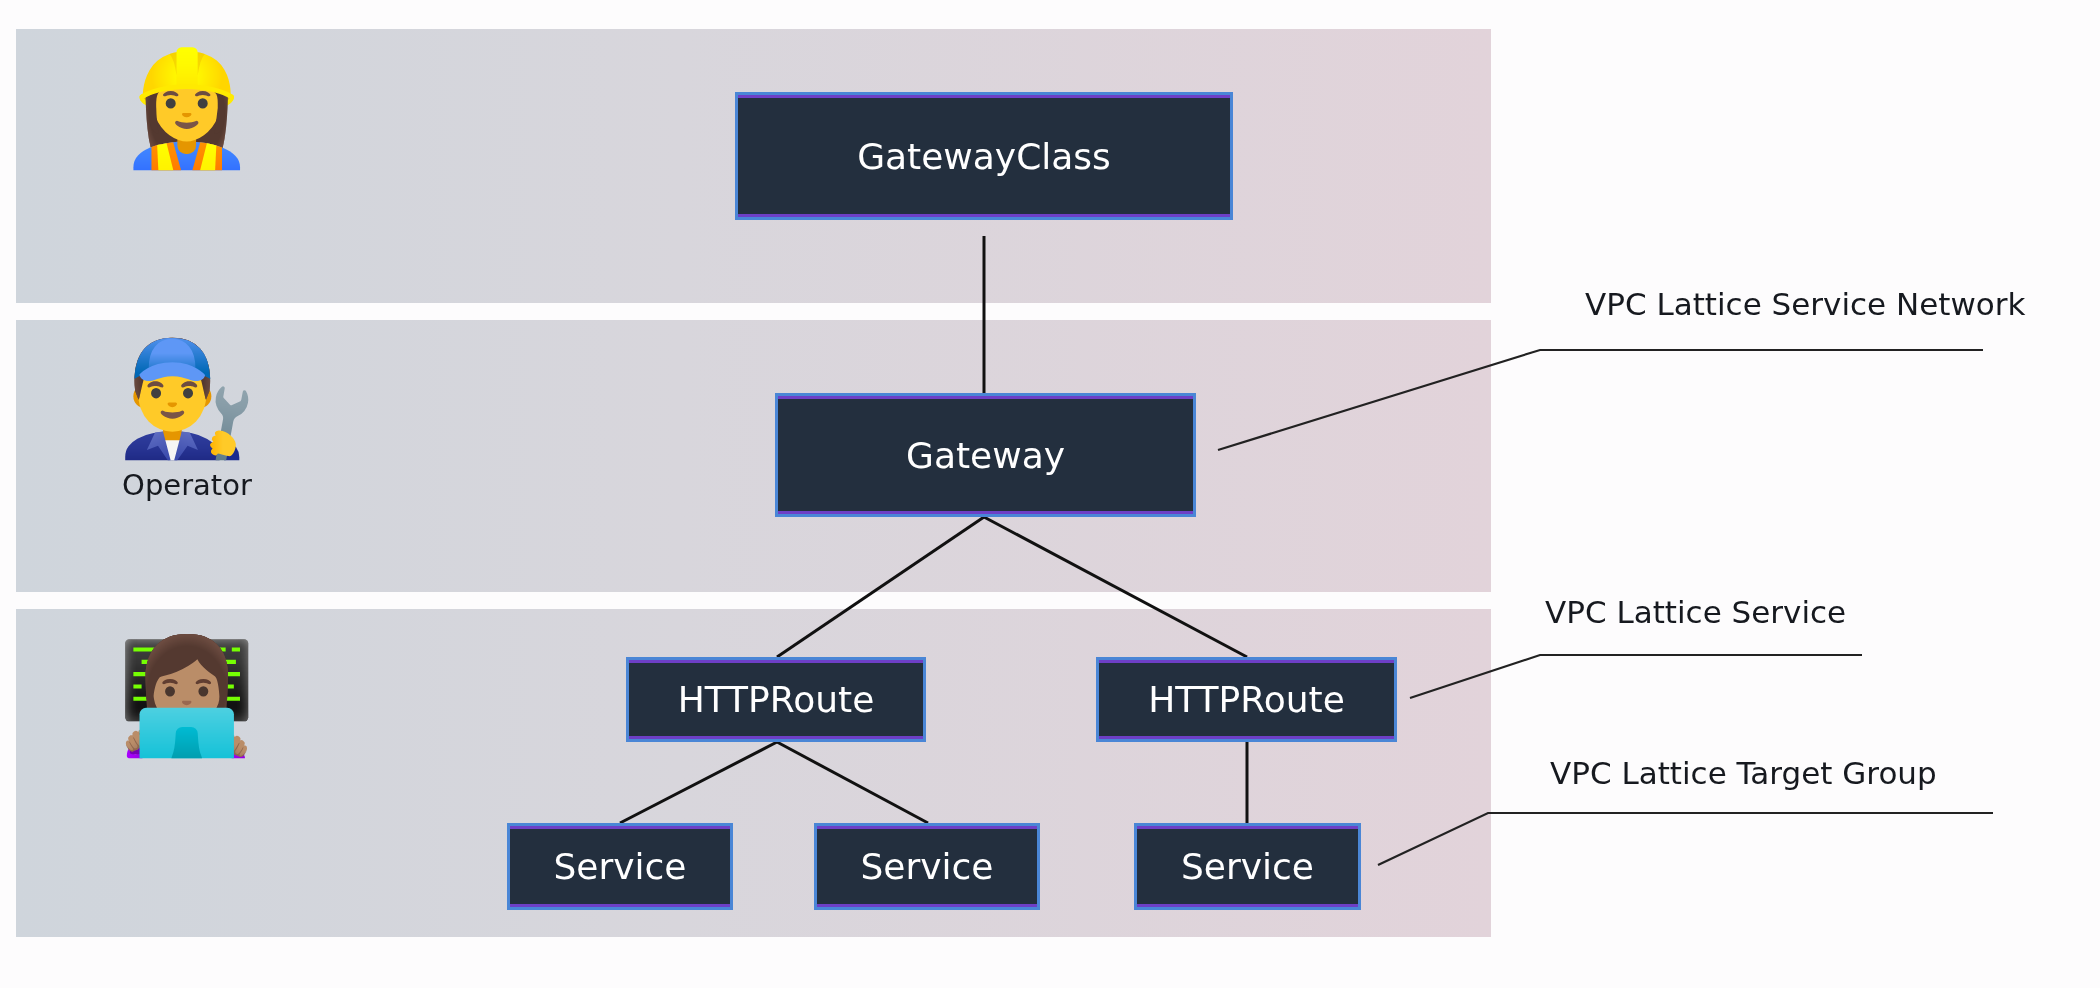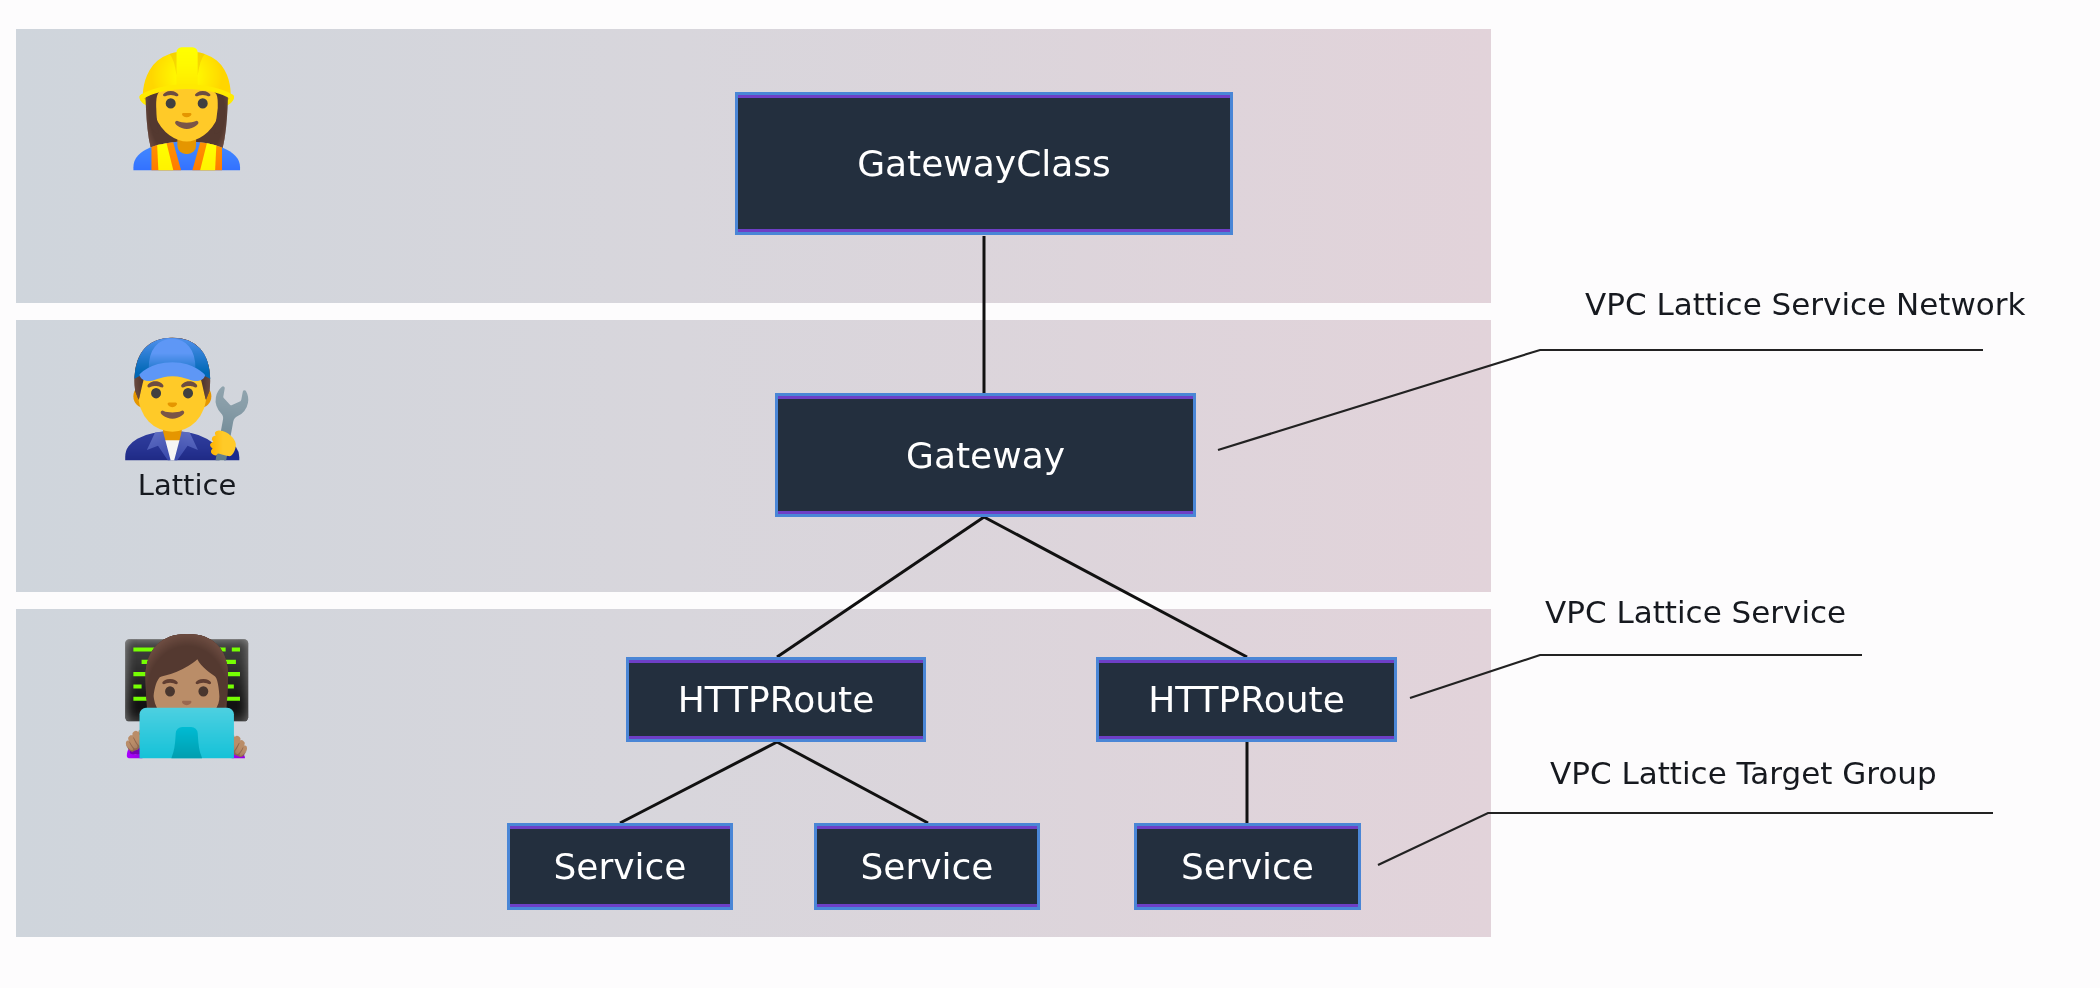--- a/index.html
+++ b/index.html
@@ -14,21 +14,21 @@
   .role .emoji { font-size:112px; line-height:1; display:block; height:122px; }
   .role .lbl { font-size:29px; line-height:43px; display:block; }
   #role-1 { top:52px; }
   #role-2 { top:342px; }
   #role-3 { top:640px; }
   .node { position:absolute; background:#232f3e; color:#ffffff;
           border:3px solid #4a86d6;
           box-shadow: inset 0 3px 0 #6d3fc6, inset 0 -3px 0 #6d3fc6;
           display:flex; align-items:center; justify-content:center;
           box-sizing:border-box; font-size:36px; }
-  #node-gatewayclass { left:735px; top:92px; width:498px; height:143px; }
+  #node-gatewayclass { left:735px; top:92px; width:498px; height:128px; }
   #node-gateway { left:775px; top:393px; width:421px; height:124px; }
   #node-httproute-1 { left:626px; top:657px; width:300px; height:85px; }
   #node-httproute-2 { left:1096px; top:657px; width:301px; height:85px; }
   #node-service-1 { left:507px; top:823px; width:226px; height:87px; }
   #node-service-2 { left:814px; top:823px; width:226px; height:87px; }
   #node-service-3 { left:1134px; top:823px; width:227px; height:87px; }
   svg#edges { position:absolute; left:0; top:0; width:2100px; height:988px; pointer-events:none; }
   .callout { position:absolute; font-size:31px; color:#16191f; white-space:nowrap; }
   #callout-network { left:1541px; top:286px;margin-left:44px; }
   #callout-service { left:1545px; top:594px; }
@@ -55,21 +55,21 @@
     <polyline points="1410,698 1540,655 1862,655"></polyline>
     <polyline points="1378,865 1488,813 1993,813"></polyline>
   </g>
 </svg>
 
 <div class="role" id="role-1">
   <span class="emoji">👷‍♀️</span>
 </div>
 <div class="role" id="role-2">
   <span class="emoji">👨‍🔧</span>
-  <span class="lbl">Lattice</span>
+  <span class="lbl">Operator</span>
 </div>
 <div class="role" id="role-3">
   <span class="emoji">👩🏽‍💻</span>
 </div>
 
 <div class="node" id="node-gatewayclass">GatewayClass</div>
 <div class="node" id="node-gateway">Gateway</div>
 <div class="node" id="node-httproute-1">HTTPRoute</div>
 <div class="node" id="node-httproute-2">HTTPRoute</div>
 <div class="node" id="node-service-1">Service</div>

